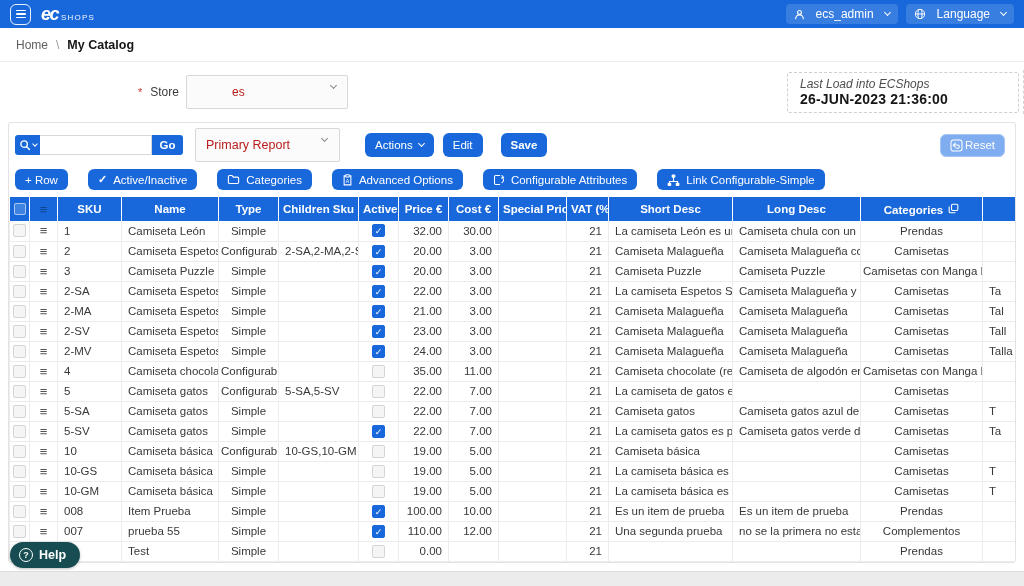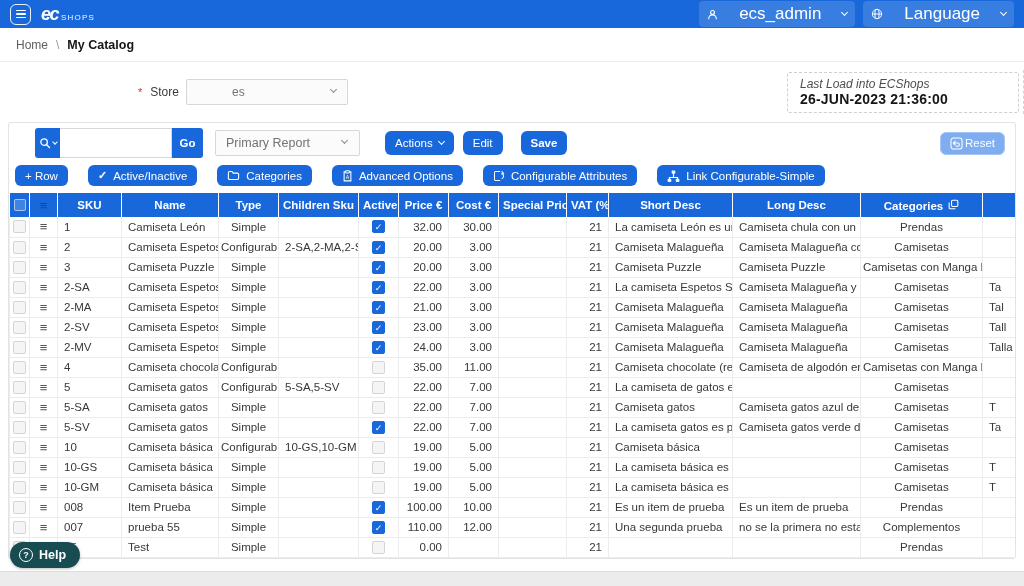--- a/index.html
+++ b/index.html
@@ -11,50 +11,50 @@
   }
   
   .topbar { height: 28px; background: #1868db; display: flex; align-items: center; padding: 0 10px; gap: 10px; }
   .hamburger-btn { width: 21px; height: 21px; border: 1.5px solid rgba(255,255,255,.9); border-radius: 6px;
     display: flex; flex-direction: column; align-items: center; justify-content: center; gap: 2px; background: transparent; cursor: pointer; }
   .hamburger-btn i { display:block; width: 10px; height: 1.5px; background: #fff; border-radius: 1px; }
   .brand { color: #fff; display: flex; align-items: baseline; }
   .brand-ec { font-weight: bold; font-size: 18px; font-style: italic; letter-spacing: -1.5px; }
   .brand-shops { font-size: 8px; letter-spacing: 1.2px; margin-left: 3px; opacity: .95; }
   .topbar-right { margin-left: auto; display: flex; gap: 8px; align-items: center; }
-  .topbar-pill { display: flex; align-items: center; gap: 21px; background: rgba(255,255,255,.14);
-    border: none; border-radius: 4px; padding: 3px 8px; color: #fff; font-size: 17px; cursor: pointer;
+  .topbar-pill { display: flex; align-items: center; gap: 11px; background: rgba(255,255,255,.14);
+    border: none; border-radius: 4px; padding: 3px 8px; color: #fff; font-size: 12px; cursor: pointer;
     font-family: "Liberation Sans", sans-serif; }
   .chev { width: 5px; height: 5px; border-right: 1.4px solid currentColor; border-bottom: 1.4px solid currentColor;
     transform: rotate(45deg); margin-top: -3px; display: inline-block; }
   .chev.grey { border-color: #8a8a8a; }
   
   .breadcrumb { padding: 10px 16px 9px; display: flex; gap: 8px; align-items: center; font-size: 12px; border-bottom: 1px solid #ededed; }
   .crumb-home { color: #5f5f5f; cursor: pointer; }
   .crumb-sep { color: #9a9a9a; }
   .crumb-current { color: #161616; font-weight: bold; font-size: 12.5px; }
   
   .store-row { display: flex; align-items: center; padding: 8px 0 8px 16px; }
   .store-group { display: flex; align-items: center; gap: 7px; margin-left: 122px; }
   .req { color: #d0342c; font-size: 11px; margin-right: 1px; }
   .store-label { color: #3c3c3c; font-size: 12px; }
-  .selectbox { width: 162px; height: 26px; border: 1px solid #d7d7d7; background: #fbfbfb; border-radius: 2px;
-    display: flex; align-items: center; padding-left: 45px; position: relative; color: #737373; cursor: pointer; font-size: 12px; }
+  .selectbox { width: 162px; height: 34px; border: 1px solid #d7d7d7; background: #fbfbfb; border-radius: 2px;
+    display: flex; align-items: center; padding-left: 45px; position: relative; color: #b91c1c; cursor: pointer; font-size: 12px; }
   .selectbox .chev { position: absolute; right: 11px; top: 10px; }
   .lastload-box { margin-left: auto; border: 1px dashed #cfcfcf; border-radius: 2px; padding: 4px 12px 5px; width: 232px; }
   .lastload-label { font-size: 12px; color: #4d4d4d; font-style: italic; }
   .lastload-value { font-size: 14px; color: #161616; font-weight: bold; letter-spacing: .2px; }
   .dashed-div { border-left: 1px dashed #d4d4d4; height: 44px; margin-left: 4px; }
   .load-btn { margin-left: 14px; margin-right: 90px; background: #1868db; color: #fff; border: none; border-radius: 6px;
     padding: 6px 11px; display: flex; gap: 7px; align-items: center; font-size: 11.5px; cursor: pointer;
     font-family: "Liberation Sans", sans-serif; }
   
   .panel { margin: 0 8px; border: 1px solid #e3e3e3; border-radius: 3px; background: #fff; overflow: hidden; }
   .toolbar { display: flex; align-items: center; padding: 5px 6px 3px; gap: 0; }
-  .search-group { display: flex; height: 30px; margin-left: 20px; }
+  .search-group { display: flex; height: 20px; }
   .search-btn { width: 25px; background: #1868db; border: none; border-radius: 3px 0 0 3px; color: #fff;
     display: flex; align-items: center; justify-content: center; gap: 2px; cursor: pointer; }
   .search-input { width: 112px; border: 1px solid #d7d7d7; border-left: none; font-size: 12px; padding: 0 6px;
     outline: none; font-family: "Liberation Sans", sans-serif; background:#fff; }
   .go-btn { width: 31px; background: #1868db; color: #fff; border: none; border-radius: 0 3px 3px 0;
     font-weight: bold; font-size: 11.5px; cursor: pointer; font-family: "Liberation Sans", sans-serif; }
   .report-select { width: 145px; margin-left: 12px; padding-left: 10px; font-size: 12.5px; }
   .report-select .chev { right: 12px; }
   .tb-btn { background: #1868db; color: #fff; border: none; border-radius: 6px; padding: 6px 10px;
     display: flex; gap: 6px; align-items: center; font-size: 11.5px; cursor: pointer; font-family: "Liberation Sans", sans-serif; }

